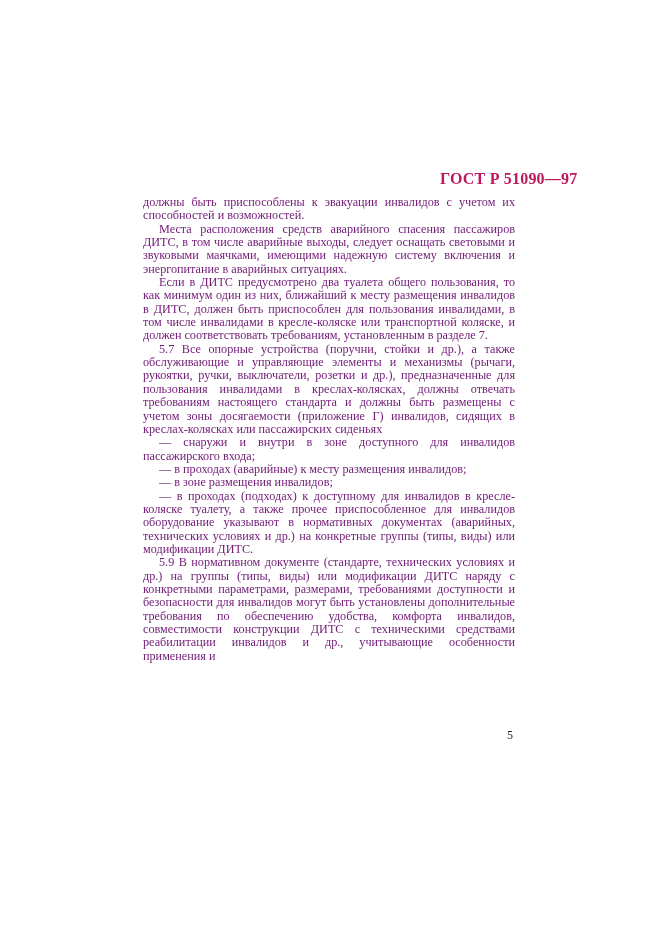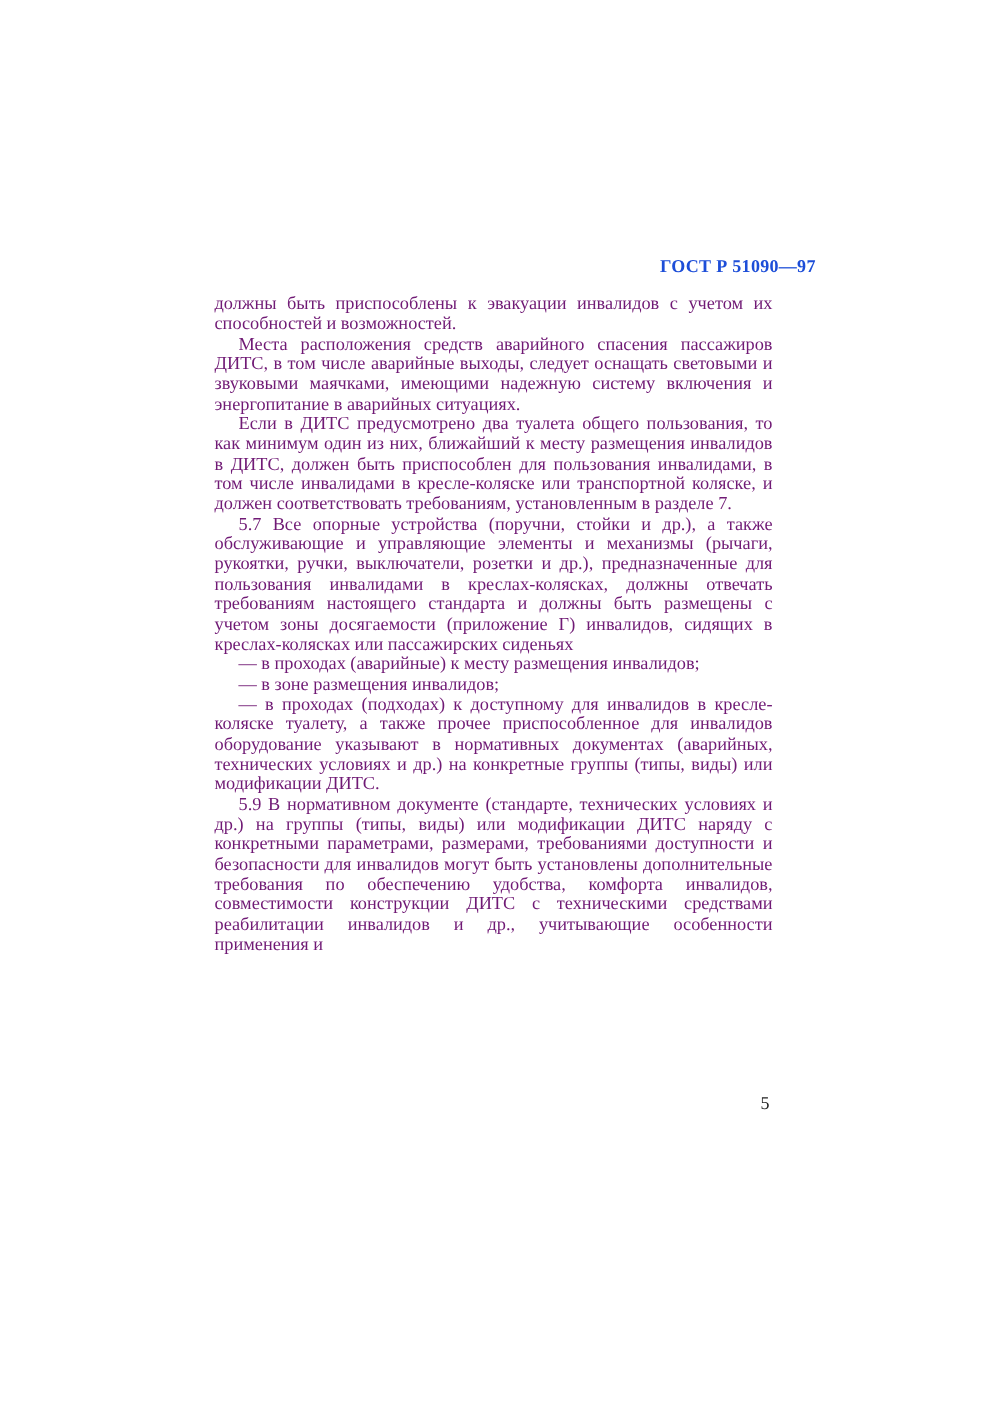--- a/index.html
+++ b/index.html
@@ -1,21 +1,21 @@
 <!DOCTYPE html>
 <html><head>
 <meta charset="utf-8">
 <style>
   html, body { margin: 0; padding: 0; background: #ffffff; }
   body { width: 661px; height: 935px; position: relative; overflow: hidden; }
   .page { position: absolute; left: 0; top: 0; width: 661px; height: 935px; background: #fff; }
   .header {
     position: absolute; left: 440px; top: 170px;
-    font-family: "Liberation Serif", serif; font-weight: bold; font-size: 12px;
-    color: #1d4ed8; letter-spacing: 0.2px;
+    font-family: "Liberation Serif", serif; font-weight: bold; font-size: 16px;
+    color: #be185d; letter-spacing: 0.2px;
   }
   .body {
     position: absolute; left: 143px; top: 196px; width: 372px;
     font-family: "Liberation Serif", serif; font-size: 12.2px; line-height: 13.35px;
     color: #701a75; text-align: justify;
   }
   .body p { margin: 0; }
   .body p.indent { text-indent: 16px; }
   .body p.cont { text-indent: 0; }
   .pagenum {
@@ -27,20 +27,21 @@
 <body>
 
 <div class="page">
   <div class="header">ГОСТ Р 51090—97</div>
 
   <div class="body">
     <p class="cont">должны быть приспособлены к эвакуации инвалидов с учетом их способностей и возможностей.</p>
     <p class="indent">Места расположения средств аварийного спасения пассажиров ДИТС, в том числе аварийные выходы, следует оснащать световыми и звуковыми маячками, имеющими надежную систему включения и энергопитание в аварийных ситуациях.</p>
     <p class="indent">Если в ДИТС предусмотрено два туалета общего пользования, то как минимум один из них, ближайший к месту размещения инвалидов в ДИТС, должен быть приспособлен для пользования инвалидами, в том числе инвалидами в кресле-коляске или транспортной коляске, и должен соответствовать требованиям, установленным в разделе 7.</p>
     <p class="indent">5.7 Все опорные устройства (поручни, стойки и др.), а также обслуживающие и управляющие элементы и механизмы (рычаги, рукоятки, ручки, выключатели, розетки и др.), предназначенные для пользования инвалидами в креслах-колясках, должны отвечать требованиям настоящего стандарта и должны быть размещены с учетом зоны досягаемости (приложение Г) инвалидов, сидящих в креслах-колясках или пассажирских сиденьях</p>
+    <p class="indent">— снаружи и внутри в зоне доступного для инвалидов пассажирского входа;</p>
     <p class="indent">— в проходах (аварийные) к месту размещения инвалидов;</p>
     <p class="indent">— в зоне размещения инвалидов;</p>
     <p class="indent">— в проходах (подходах) к доступному для инвалидов в кресле-коляске туалету, а также прочее приспособленное для инвалидов оборудование указывают в нормативных документах (аварийных, технических условиях и др.) на конкретные группы (типы, виды) или модификации ДИТС.</p>
     <p class="indent">5.9 В нормативном документе (стандарте, технических условиях и др.) на группы (типы, виды) или модификации ДИТС наряду с конкретными параметрами, размерами, требованиями доступности и безопасности для инвалидов могут быть установлены дополнительные требования по обеспечению удобства, комфорта инвалидов, совместимости конструкции ДИТС с техническими средствами реабилитации инвалидов и др., учитывающие особенности применения и</p>
   </div>
 
   <div class="pagenum">5</div>
 </div>
 
 </body></html>

